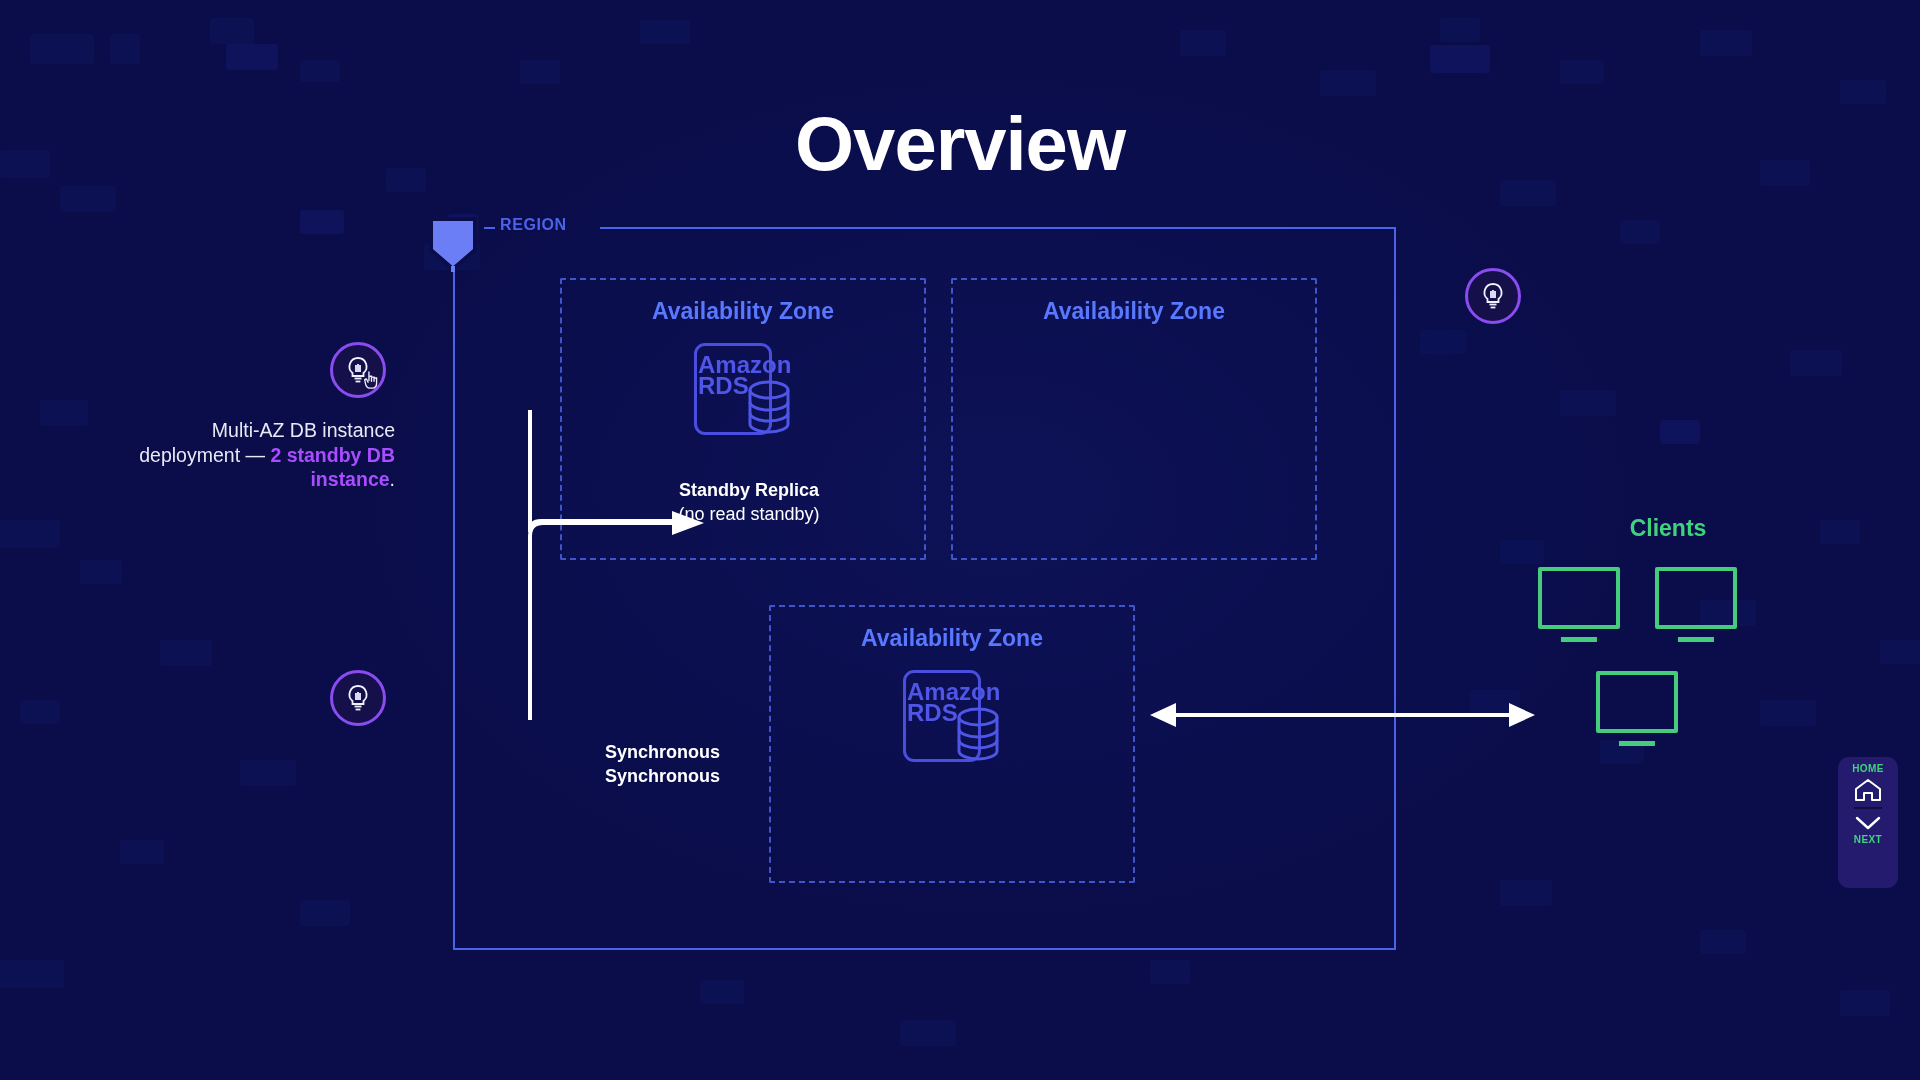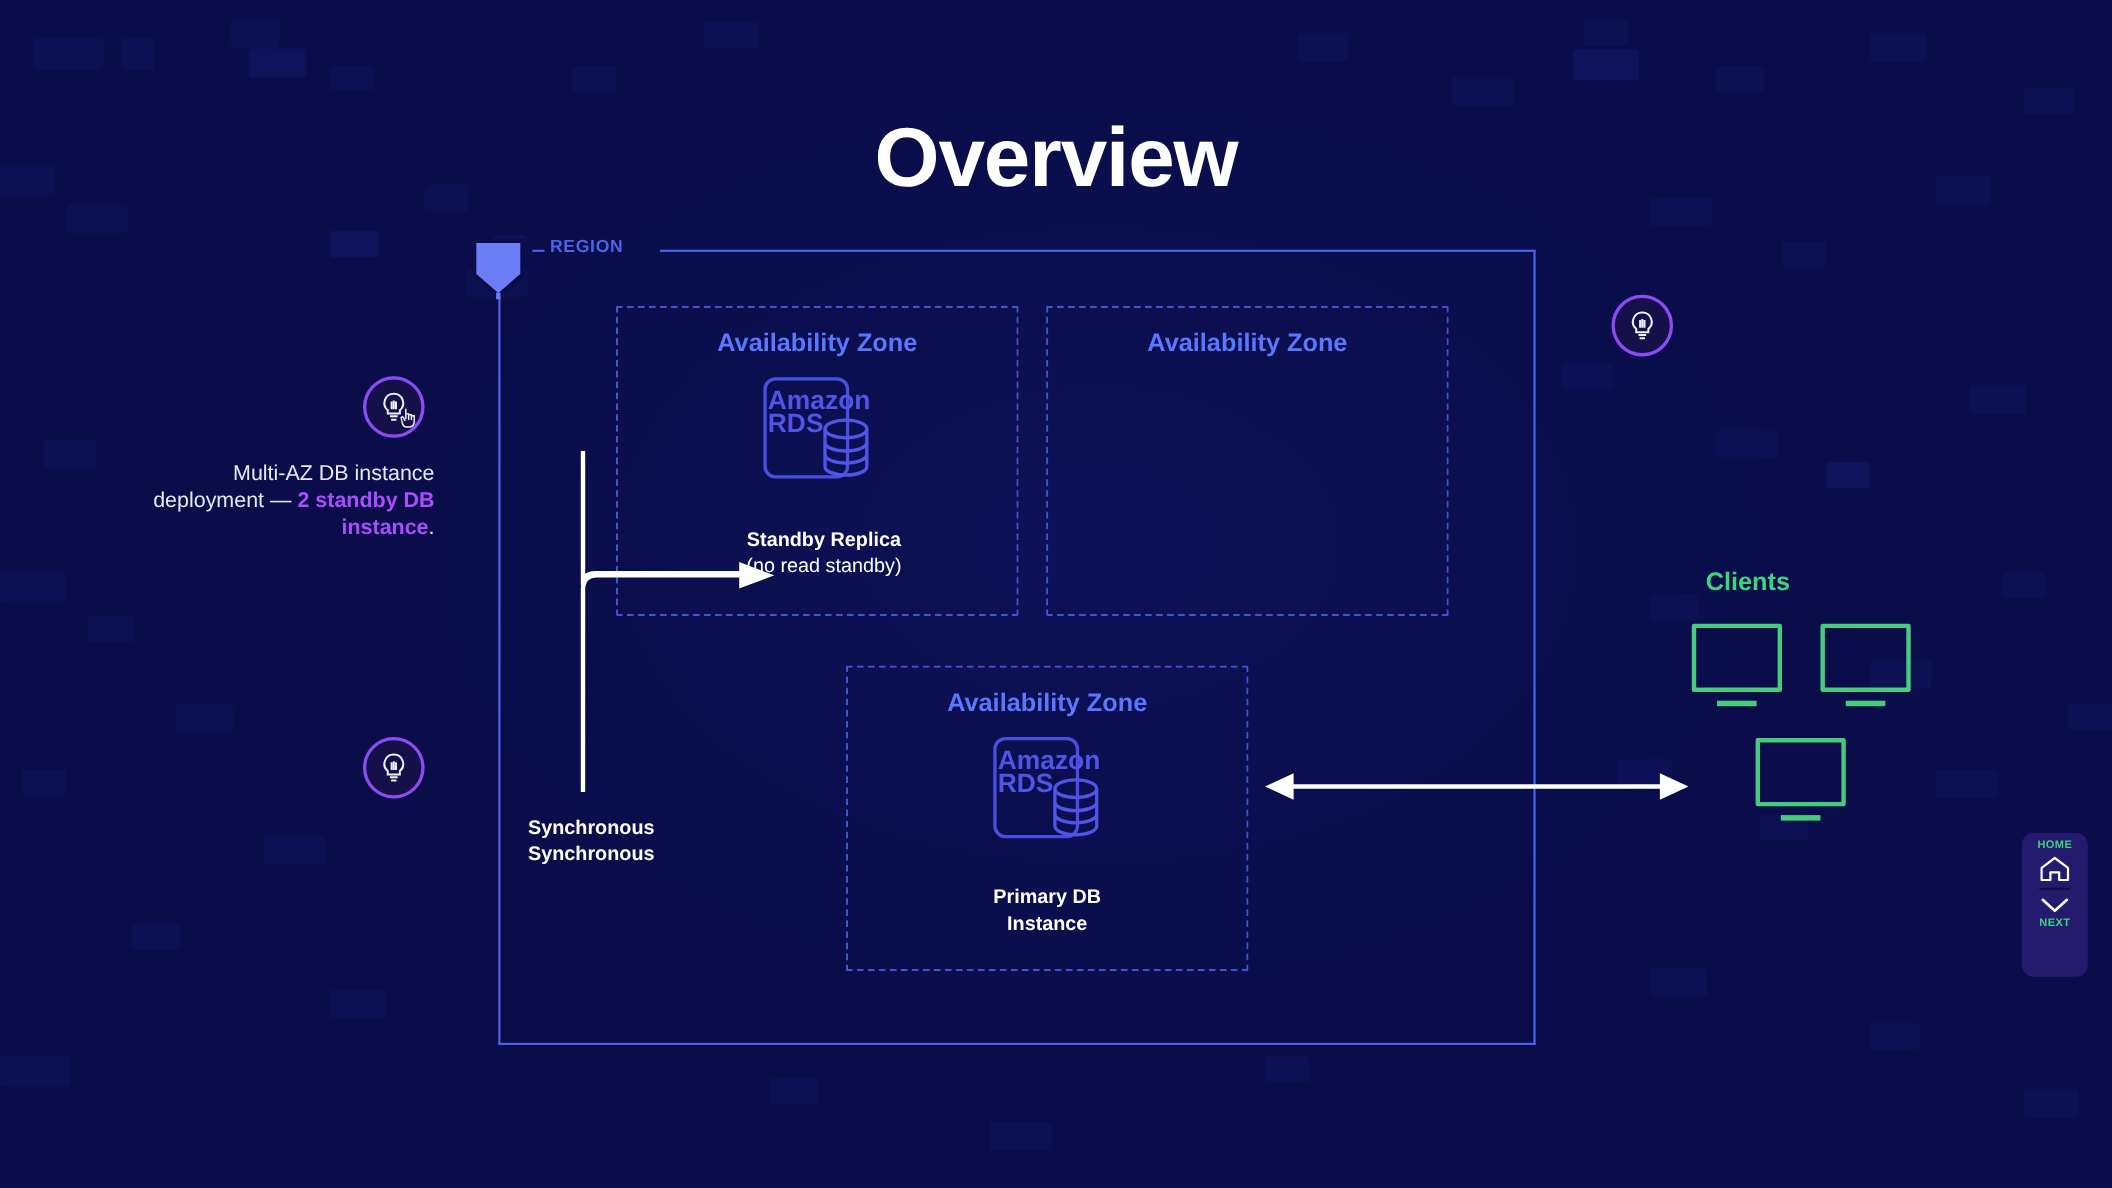--- a/index.html
+++ b/index.html
@@ -143,21 +143,21 @@
     text-align: right;
     color: #e9e9f4;
     font-size: 19.5px;
     line-height: 24.5px;
   }
   .caption .hl { color: #a94dff; font-weight: bold; }
 
   
   .clients-title {
     position: absolute;
-    left: 1499px; top: 515px;
+    left: 1578px; top: 515px;
     width: 180px;
     text-align: center;
     color: #3fd37e;
     font-size: 23px;
     font-weight: bold;
   }
   .monitor { position: absolute; }
   .monitor .screen {
     width: 100%; height: 100%;
     border: 4px solid #46cc7d;
@@ -320,32 +320,28 @@
       <svg viewBox="0 0 46 56" width="46" height="56">
         <g fill="none" stroke="#4f55e6" stroke-width="3">
           <ellipse cx="23" cy="11" rx="19" ry="8"></ellipse>
           <path d="M4 11 V45 A19 8 0 0 0 42 45 V11"></path>
           <path d="M4 23 A19 8 0 0 0 42 23"></path>
           <path d="M4 34 A19 8 0 0 0 42 34"></path>
         </g>
       </svg>
     </div>
   </div>
-  <div class="wlabel" style="left:832px; top:803px; width:240px;">
-    <b>Primary DB</b>
-    <b>Instance</b>
-  </div>
 
   <svg style="position:absolute; left:520px; top:410px; width:200px; height:310px;">
     <path d="M10 310 V 432 Q10 421 21 421 H 156" transform="translate(0,-310)" fill="none" stroke="#ffffff" stroke-width="4"></path>
     <path d="M10 310 V 126 Q10 113 23 113 H 152" fill="none" stroke="#ffffff" stroke-width="4"></path>
     <polygon points="152,101 184,113 152,125" fill="#ffffff"></polygon>
   </svg>
 
-  <div class="wlabel" style="left:480px; top:740px; width:240px; text-align:left;">
+  <div class="wlabel" style="left:480px; top:740px; width:240px; text-align:right;">
     <b>Synchronous</b>
     <b>Synchronous</b>
   </div>
 
   <svg style="position:absolute; left:1150px; top:700px; width:385px; height:30px;">
     <line x1="24" y1="15" x2="361" y2="15" stroke="#ffffff" stroke-width="4"></line>
     <polygon points="0,15 26,3 26,27" fill="#ffffff"></polygon>
     <polygon points="385,15 359,3 359,27" fill="#ffffff"></polygon>
   </svg>
 

